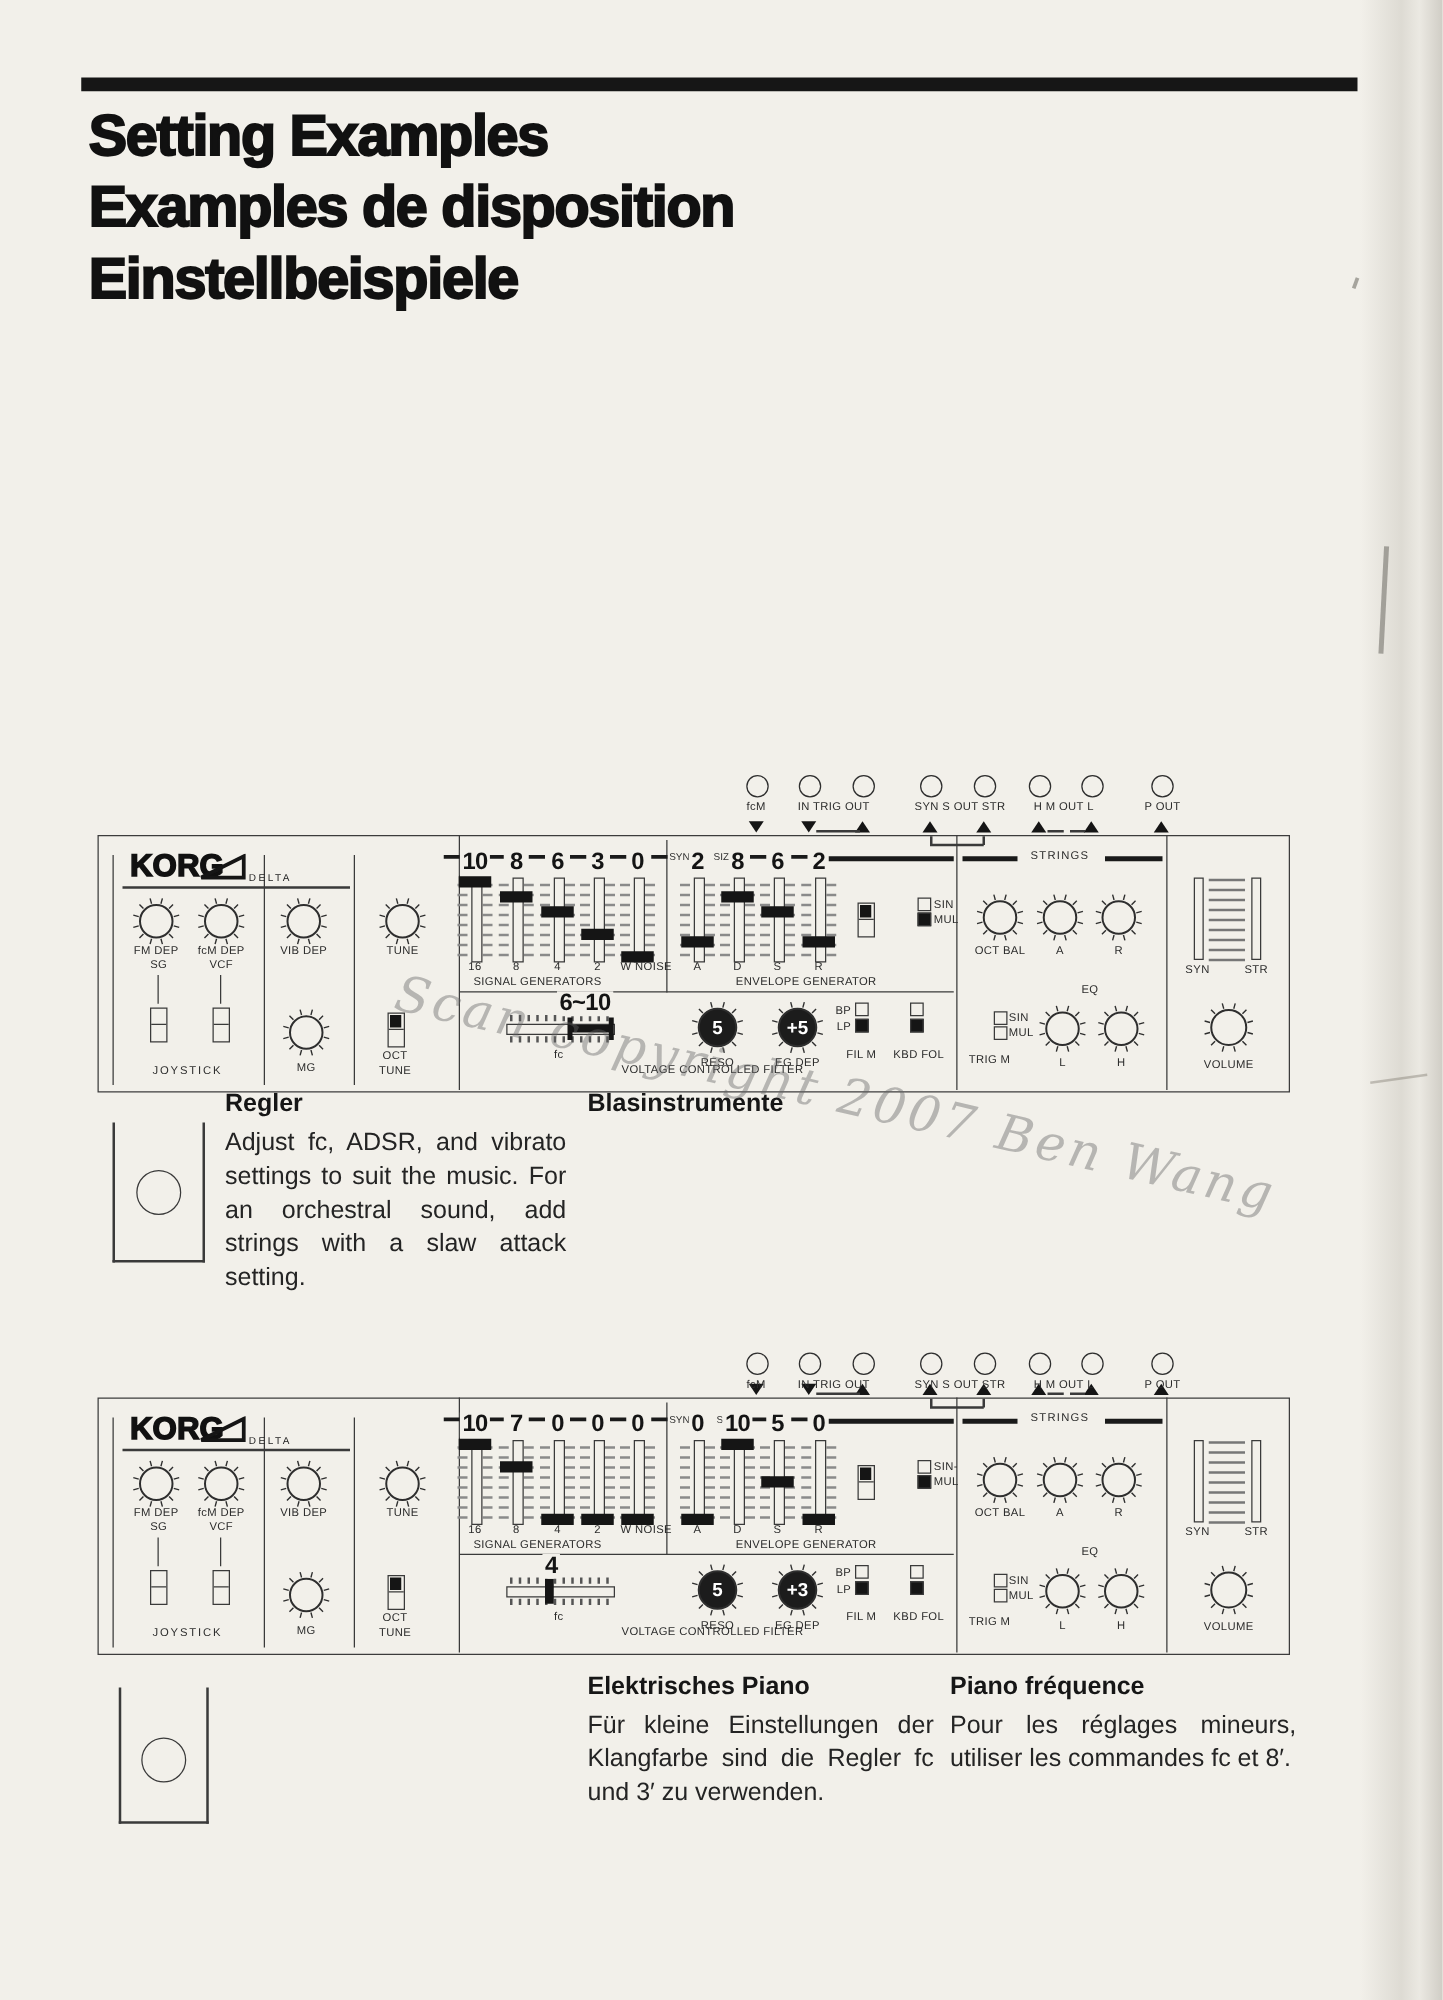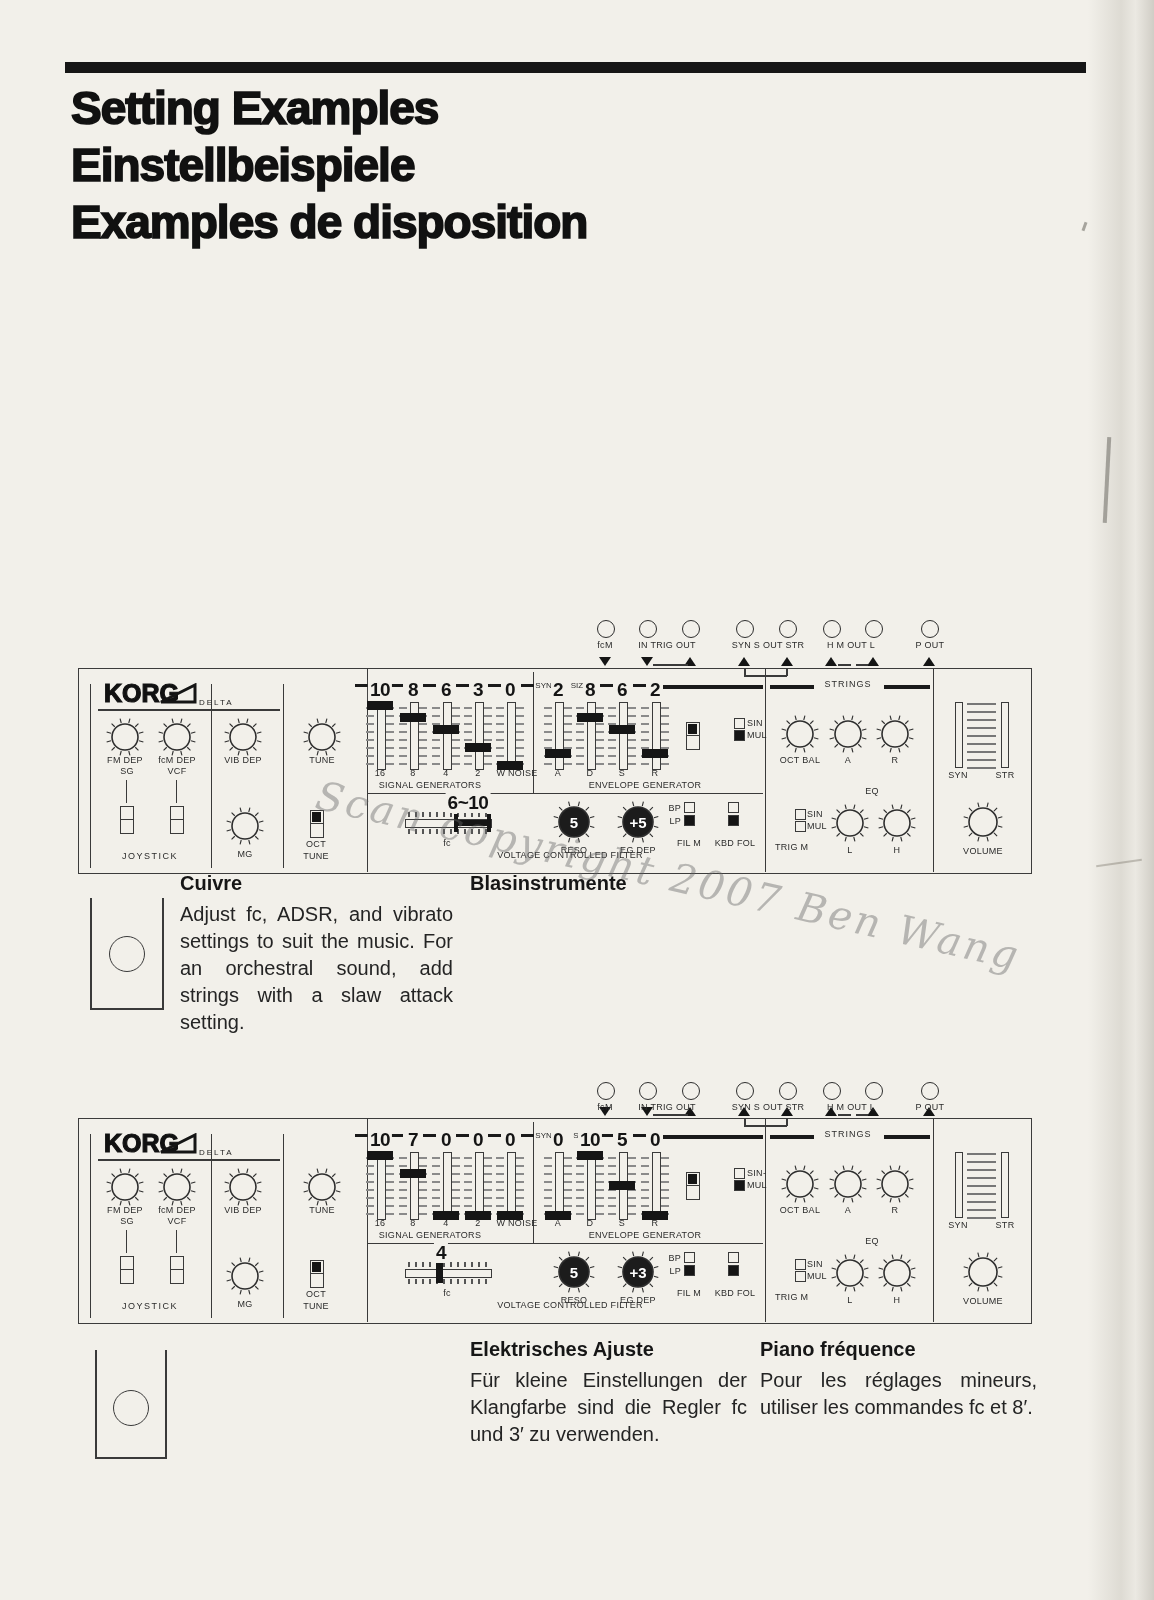--- a/index.html
+++ b/index.html
@@ -46,22 +46,22 @@
   .m3{left:1083px;top:222px;width:3px;height:9px;background:rgba(90,88,80,.5);transform:rotate(20deg);}
 </style>
 </head>
 <body>
 
 <div class="page">
   <div class="top-bar"></div>
 
   <div class="titles">
     <div class="title-line">Setting Examples</div>
+    <div class="title-line">Examples de disposition</div>
     <div class="title-line">Einstellbeispiele</div>
-    <div class="title-line">Examples de disposition</div>
   </div>
 
   <div class="watermark">Scan copyright 2007 Ben Wang</div>
 
   <div id="panels-layer" style="position:absolute;left:0;top:0;width:100%;height:100%;">
       <div class="abs" style="left: 597px; top: 620px; width: 16px; height: 16px; border: 1.6px solid rgb(46, 46, 46); border-radius: 50%;"></div>
       <div class="abs" style="left: 639px; top: 620px; width: 16px; height: 16px; border: 1.6px solid rgb(46, 46, 46); border-radius: 50%;"></div>
       <div class="abs" style="left: 682px; top: 620px; width: 16px; height: 16px; border: 1.6px solid rgb(46, 46, 46); border-radius: 50%;"></div>
       <div class="abs" style="left: 736px; top: 620px; width: 16px; height: 16px; border: 1.6px solid rgb(46, 46, 46); border-radius: 50%;"></div>
       <div class="abs" style="left: 779px; top: 620px; width: 16px; height: 16px; border: 1.6px solid rgb(46, 46, 46); border-radius: 50%;"></div>
@@ -1115,32 +1115,32 @@
       <div class="abs" style="left: 967px; top: 1209px; width: 29px; height: 1.5px; background: rgb(119, 119, 119);"></div>
       <div class="abs" style="left: 967px; top: 1217px; width: 29px; height: 1.5px; background: rgb(119, 119, 119);"></div>
       <div class="abs ptxt" style="left: 958px; top: 1220px;">SYN</div>
       <div class="abs ptxt" style="left: 1005px; top: 1220px;">STR</div>
     </div>
 
   <div class="joy-box" style="left:90px;top:898px;width:70px;height:110px;">
     <div class="joy-ball" style="top:38px;"></div>
   </div>
   <div class="cap" style="left:180px;top:872px;width:273px;">
-    <h3>Cuivre</h3>
+    <h3>Regler</h3>
     <p>Adjust fc, ADSR, and vibrato settings to suit the music. For an orchestral sound, add strings with a slaw attack setting.</p>
   </div>
   <div class="cap" style="left:470px;top:872px;width:277px;">
     <h3>Blasinstrumente</h3>
   </div>
 
   <div class="joy-box" style="left:95px;top:1350px;width:68px;height:107px;">
     <div class="joy-ball" style="top:40px;"></div>
   </div>
   <div class="cap" style="left:470px;top:1338px;width:277px;">
-    <h3>Elektrisches Ajuste</h3>
+    <h3>Elektrisches Piano</h3>
     <p>Für kleine Einstellungen der Klangfarbe sind die Regler fc und 3′ zu verwenden.</p>
   </div>
   <div class="cap" style="left:760px;top:1338px;width:277px;">
     <h3>Piano fréquence</h3>
     <p>Pour les réglages mineurs, utiliser les commandes fc et 8′.</p>
   </div>
 
   <div class="scan-edge"></div>
   <div class="scan-mark m1"></div>
   <div class="scan-mark m2"></div>

